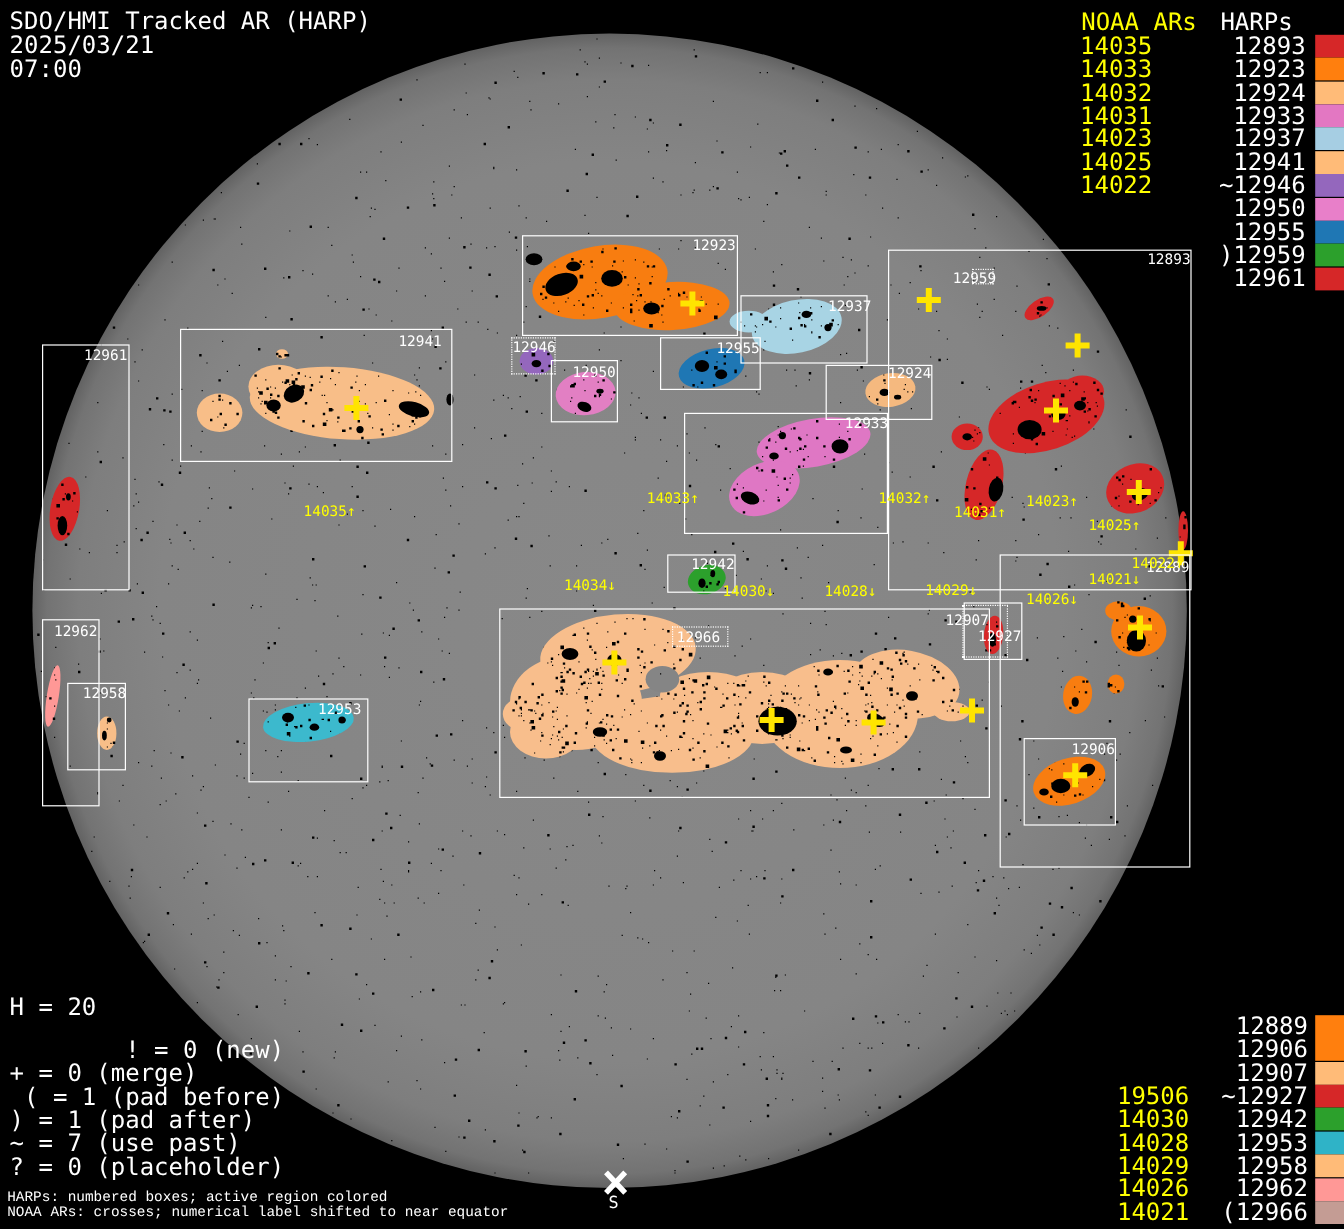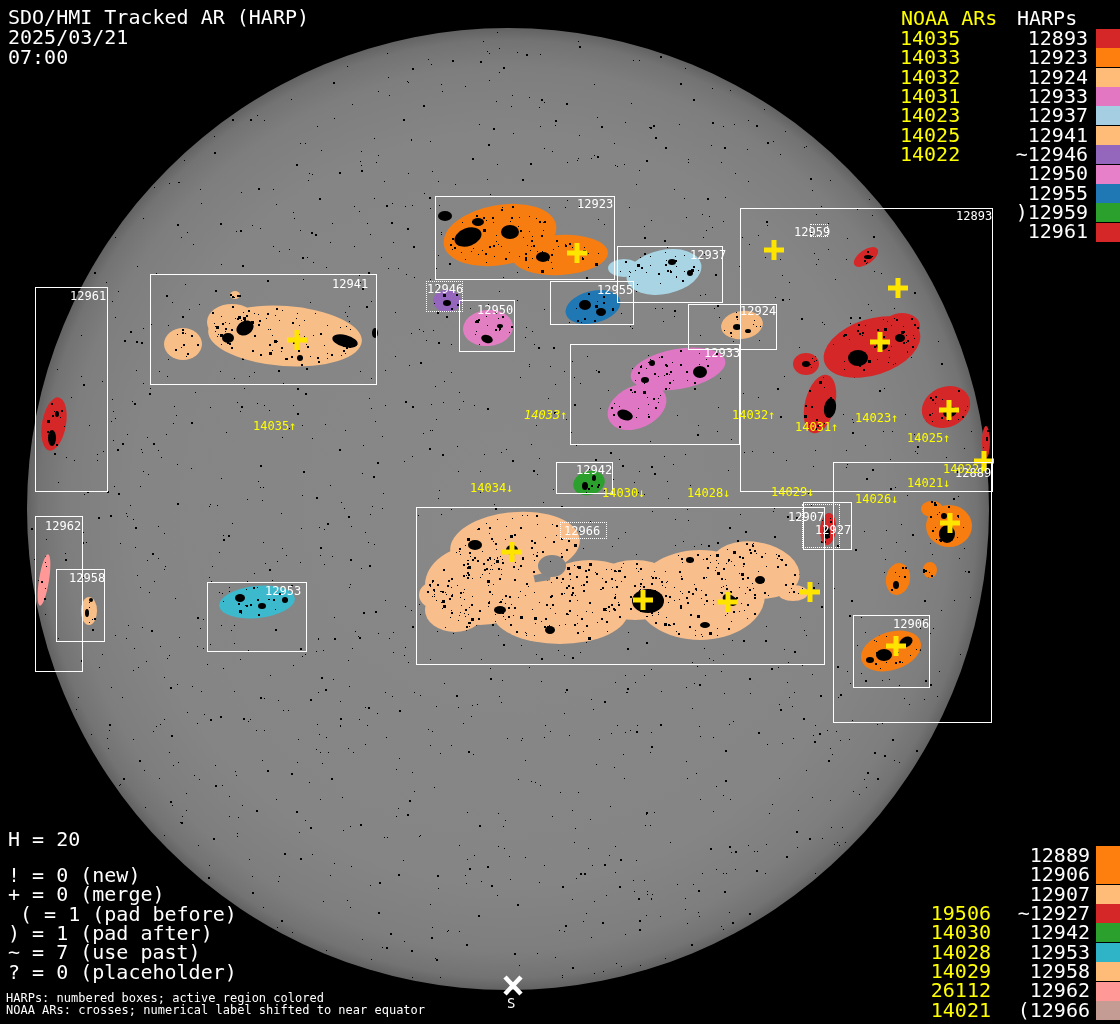--- a/index.html
+++ b/index.html
@@ -1,21 +1,21 @@
 <!DOCTYPE html>
 <html><head>
 <meta charset="utf-8">
 <style>
   html,body{margin:0;padding:0;background:#000;}
   body{width:1120px;height:1024px;position:relative;overflow:hidden;
        font-family:"DejaVu Sans Mono","Liberation Mono",monospace;
        --noaa_text:#ffff00;--harp_text:#ffffff;--box_line:#ffffff;--disk_gray:#858585;}
   .abs{position:absolute;}
   .big{font-size:20px;line-height:19.3px;white-space:pre;}
-  .small{font-size:12px;line-height:13px;white-space:pre;}
+  .small{font-size:12px;line-height:13px;white-space:pre;font-family:Liberation Mono, monospace;}
   .white{color:var(--harp_text);}
   .yellow{color:var(--noaa_text);}
   .harp-box{position:absolute;border:1px solid var(--box_line);box-sizing:border-box;background:transparent;}
   .harp-box.dotted{border-style:dotted;}
   .box-label{position:absolute;font-size:12px;line-height:12px;color:var(--harp_text);white-space:pre;}
   .noaa-label{position:absolute;font-size:12px;line-height:12px;color:var(--noaa_text);white-space:pre;}
   .col{position:absolute;}
   .row{height:19.35px;font-size:20px;line-height:19.35px;text-align:right;white-space:pre;}
   .swatch{position:absolute;width:24px;height:19px;}
   svg{position:absolute;left:0;top:0;}
@@ -282,21 +282,21 @@
 <span class="box-label" style="left:265px;top:585px;">12953</span>
 <span class="box-label" style="left:576px;top:464px;">12942</span>
 <span class="box-label" style="left:564px;top:525px;">12966</span>
 <span class="box-label" style="left:788px;top:511px;">12907</span>
 <span class="box-label" style="left:815px;top:524px;">12927</span>
 <span class="box-label" style="left:893px;top:618px;">12906</span>
 <span class="box-label" style="left:955px;top:467px;">12889</span>
 <span class="box-label" style="left:794px;top:226px;">12959</span>
 
 <span class="noaa-label" style="left:253px;top:420px;">14035↑</span>
-<span class="noaa-label" style="left:524px;top:409px;font-style:italic;">14033↑</span>
+<span class="noaa-label" style="left:539px;top:409px;">14033↑</span>
 <span class="noaa-label" style="left:732px;top:409px;">14032↑</span>
 <span class="noaa-label" style="left:795px;top:421px;">14031↑</span>
 <span class="noaa-label" style="left:855px;top:412px;">14023↑</span>
 <span class="noaa-label" style="left:907px;top:432px;">14025↑</span>
 <span class="noaa-label" style="left:943px;top:463px;">14022↑</span>
 <span class="noaa-label" style="left:470px;top:482px;">14034↓</span>
 <span class="noaa-label" style="left:602px;top:487px;">14030↓</span>
 <span class="noaa-label" style="left:687px;top:487px;">14028↓</span>
 <span class="noaa-label" style="left:771px;top:486px;">14029↓</span>
 <span class="noaa-label" style="left:855px;top:493px;">14026↓</span>
@@ -355,37 +355,37 @@
   <div class="row">12958</div>
   <div class="row">12962</div>
   <div class="row">(12966</div>
 </div>
 
 <div class="col yellow" style="left:930px;top:904px;width:61px;">
   <div class="row">19506</div>
   <div class="row">14030</div>
   <div class="row">14028</div>
   <div class="row">14029</div>
-  <div class="row">26112</div>
+  <div class="row">14026</div>
   <div class="row">14021</div>
 </div>
 
 <div class="swatch" style="left: 1096px; top: 846px; background: rgb(255, 127, 14);"></div>
 <div class="swatch" style="left: 1096px; top: 865.4px; background: rgb(255, 127, 14);"></div>
 <div class="swatch" style="left: 1096px; top: 884.7px; background: rgb(255, 187, 120);"></div>
 <div class="swatch" style="left: 1096px; top: 904.1px; background: rgb(214, 39, 40);"></div>
 <div class="swatch" style="left: 1096px; top: 923.4px; background: rgb(44, 160, 44);"></div>
 <div class="swatch" style="left: 1096px; top: 942.8px; background: rgb(47, 179, 199);"></div>
 <div class="swatch" style="left: 1096px; top: 962.1px; background: rgb(255, 187, 120);"></div>
 <div class="swatch" style="left: 1096px; top: 981.5px; background: rgb(255, 152, 150);"></div>
 <div class="swatch" style="left: 1096px; top: 1000.8px; background: rgb(196, 156, 148);"></div>
 
 <div class="abs big white" style="left:8px;top:830px;">H = 20</div>
 <div class="col white" style="left:8px;top:866px;">
-  <div class="row" style="text-align:left;">! = 0 (new)</div>
+  <div class="row" style="text-align:right;">! = 0 (new)</div>
   <div class="row" style="text-align:left;">+ = 0 (merge)</div>
   <div class="row" style="text-align:right;">( = 1 (pad before)</div>
   <div class="row" style="text-align:left;">) = 1 (pad after)</div>
   <div class="row" style="text-align:left;">~ = 7 (use past)</div>
   <div class="row" style="text-align:left;">? = 0 (placeholder)</div>
 </div>
 
 <div class="abs small white" style="left:6px;top:992px;">HARPs: numbered boxes; active region colored</div>
 <div class="abs small white" style="left:6px;top:1004px;">NOAA ARs: crosses; numerical label shifted to near equator</div>
 

